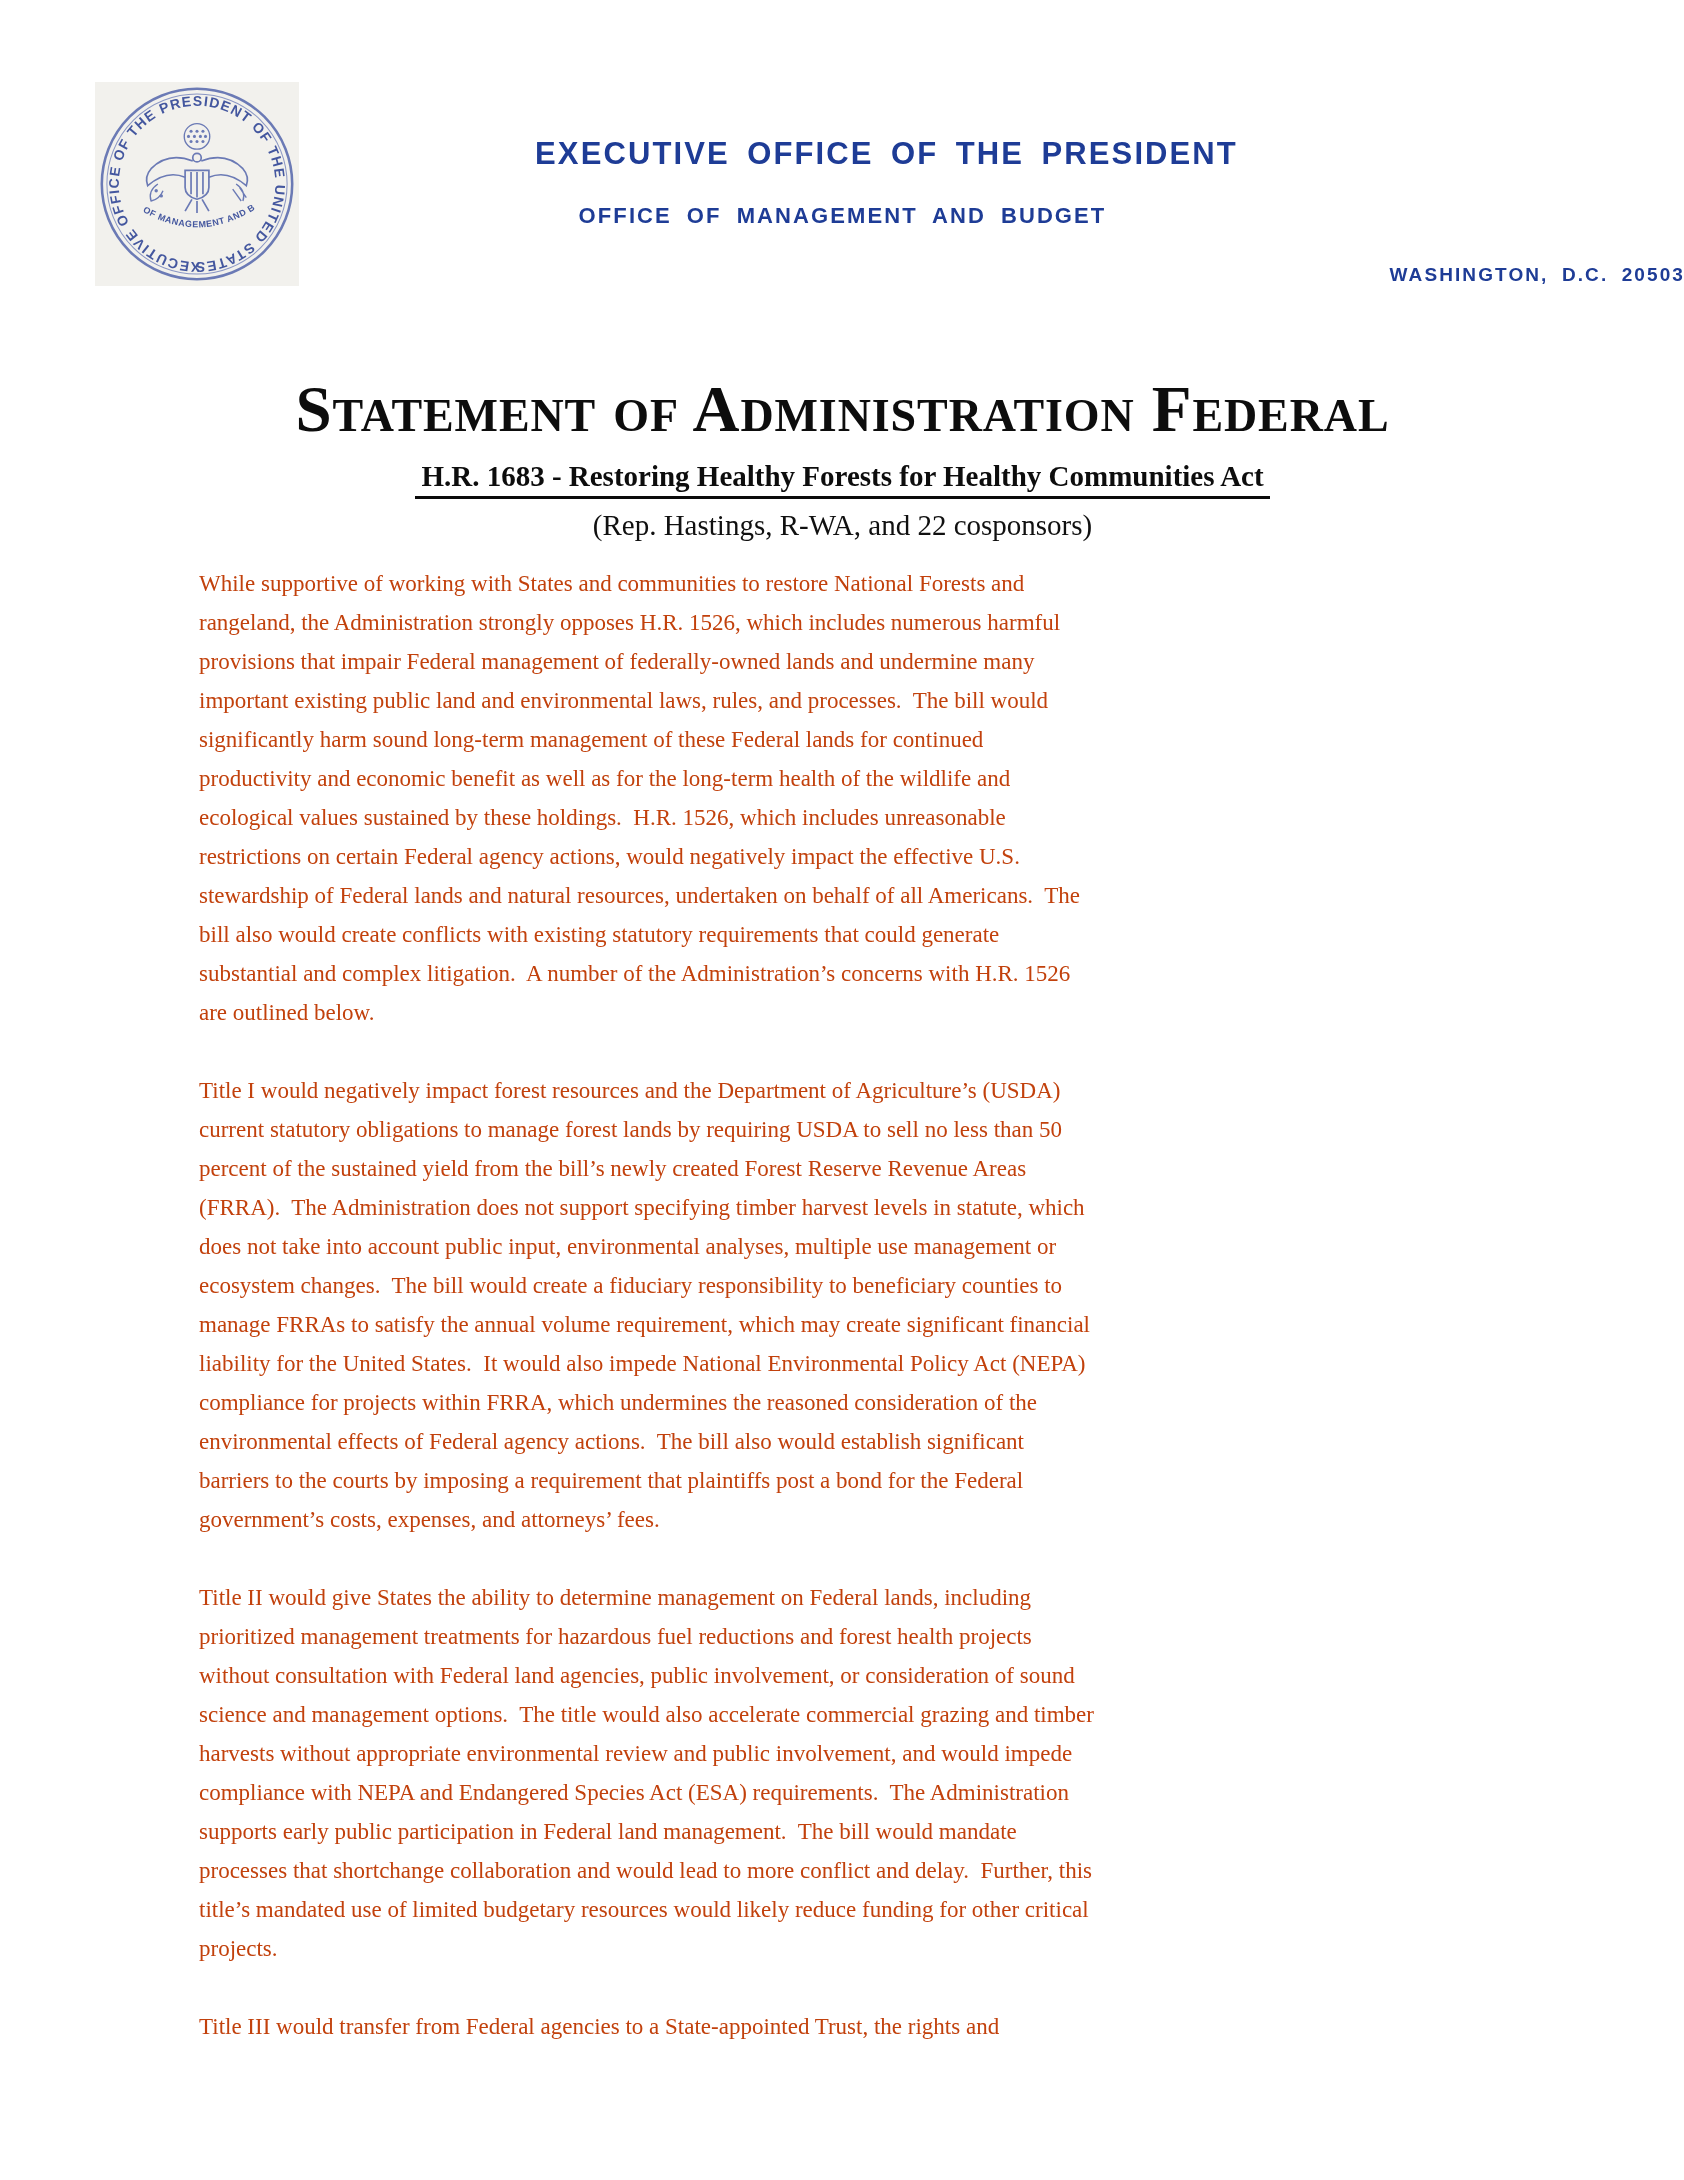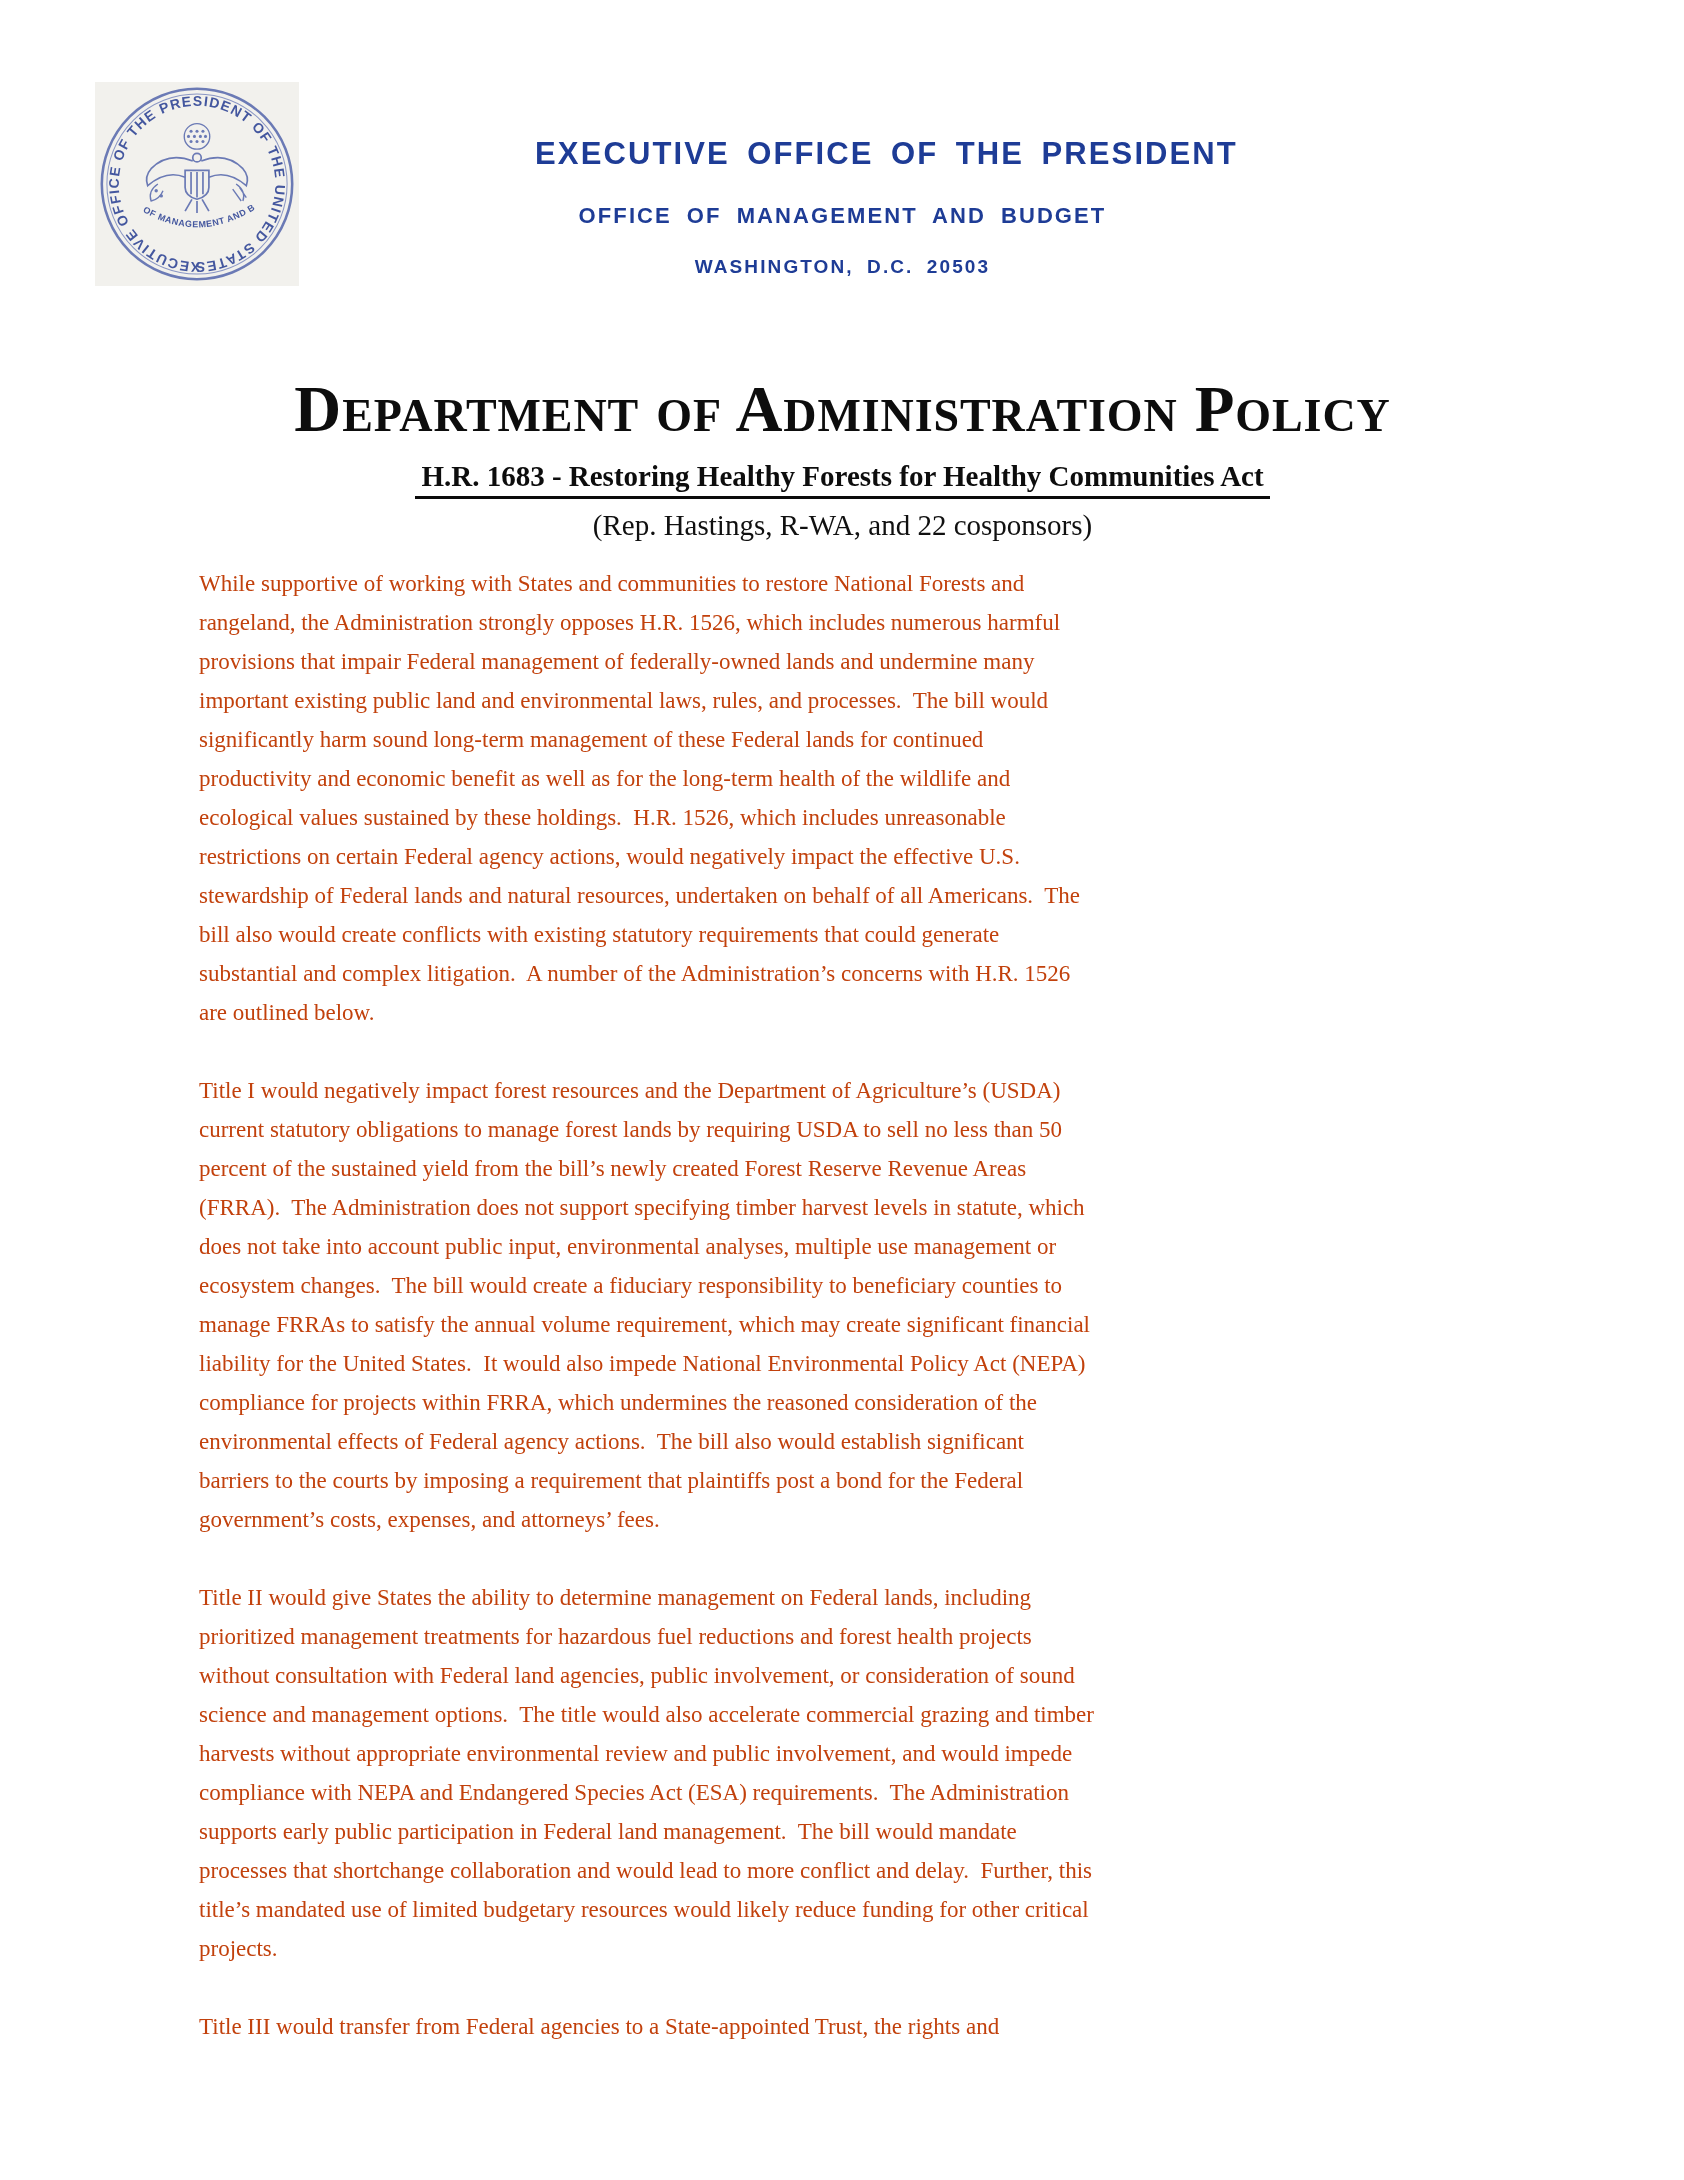--- a/index.html
+++ b/index.html
@@ -20,21 +20,21 @@
   
   .lh-line{
     position:absolute;left:0;width:100%;
     text-align:center;
     font-family:"Liberation Sans", sans-serif;
     font-weight:bold;
     color:#1e3c96;
   }
   .lh-line1{top:136px;font-size:31px;letter-spacing:2.1px;word-spacing:6.8px;padding-left:44px;}
   .lh-line2{top:203px;font-size:22px;letter-spacing:2.1px;word-spacing:6.8px;}
-  .lh-line3{top:256px;font-size:19px;letter-spacing:2.1px;word-spacing:6px;}
+  .lh-line3{top:264px;font-size:19px;letter-spacing:2.1px;word-spacing:6px;text-align:right;}
   
   .date-block{
     position:absolute;left:1189px;top:300px;
     font-size:31.5px;line-height:44px;
     color:#101010;
   }
   
   .sap-title{
     position:absolute;top:375px;left:0;width:100%;
     text-align:center;
@@ -122,21 +122,21 @@
         <textPath href="#bannerPath" startOffset="50%" text-anchor="middle">OFFICE OF MANAGEMENT AND BUDGET</textPath>
       </text>
     </svg>
   </div>
 
   <div class="lh-line lh-line1">EXECUTIVE OFFICE OF THE PRESIDENT</div>
   <div class="lh-line lh-line2">OFFICE OF MANAGEMENT AND BUDGET</div>
   <div class="lh-line lh-line3">WASHINGTON, D.C. 20503</div>
 
 
-  <div class="sap-title">Department of Administration Policy</div>
+  <div class="sap-title">Statement of Administration Federal</div>
 
   <div class="bill-line">
     <span>H.R. 1683 - Restoring Healthy Forests for Healthy Communities Act</span>
   </div>
 
   <div class="sponsor-line">(Rep. Hastings, R-WA, and 22 cosponsors)</div>
 
   <div class="body-text">
     <p class="para">While supportive of working with States and communities to restore National Forests and
 rangeland, the Administration strongly opposes H.R. 1526, which includes numerous harmful

